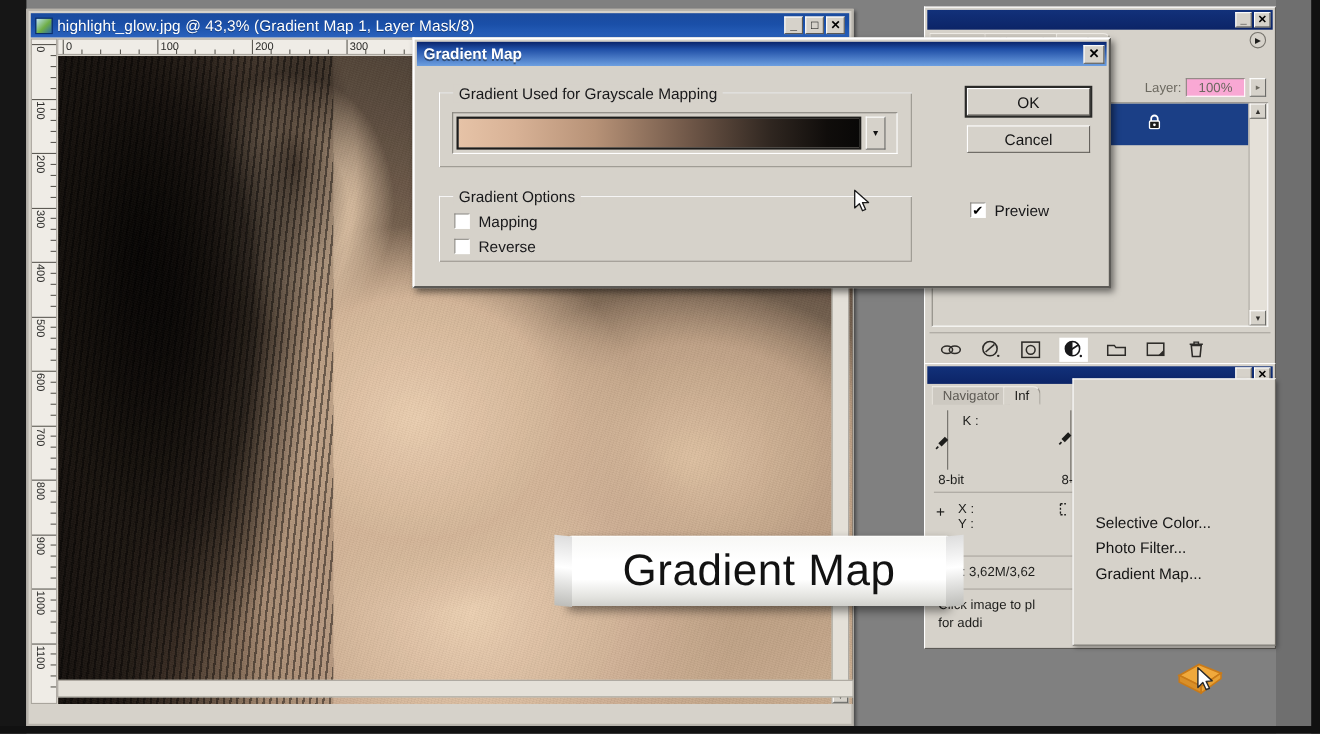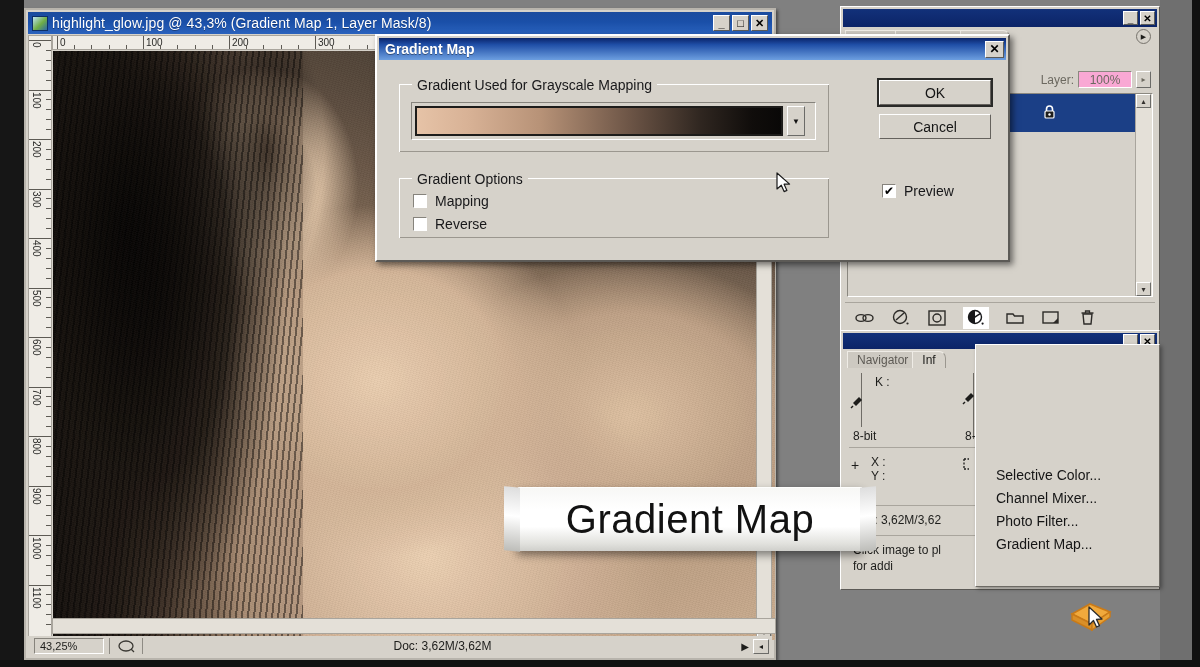--- a/index.html
+++ b/index.html
@@ -510,34 +510,20 @@
       <div id="photo-grain"></div>
     </div>
 
     <div id="doc-vscroll">
       <div class="scroll-arrow" style="left:0;top:0;">▴</div>
       <div class="scroll-arrow" style="left:0;bottom:0;">▾</div>
     </div>
 
     <div id="doc-hscroll"></div>
 
-    <div id="doc-statusbar">
-      <div id="zoom-field">43,25%</div>
-      <div id="status-sep"></div>
-      <div id="status-thumbicon">
-        <svg width="17" height="13" viewBox="0 0 17 13" aria-hidden="true">
-          <ellipse cx="8" cy="6" rx="7" ry="5" fill="none" stroke="#3a3833" stroke-width="1.3"></ellipse>
-          <path d="M13 9 L16 12" stroke="#3a3833" stroke-width="1.3" fill="none"></path>
-        </svg>
-      </div>
-      <div id="status-sep" style="width:1px;height:16px;background:#8e8b84;"></div>
-      <div id="status-doc">Doc: 3,62M/3,62M</div>
-      <div id="status-arrow">▶</div>
-      <div class="bevel-out" style="width:16px;height:15px;background:#d6d2ca;display:flex;align-items:center;justify-content:center;font-size:8px;margin-right:3px;">◂</div>
-    </div>
   </div>
 
   <div id="layers-palette">
     <div id="layers-titlebar">
       <div class="tiny-winbtn">_</div>
       <div class="tiny-winbtn">✕</div>
     </div>
 
     <div id="layers-tabs">
       <div class="pal-tab">Layers</div>
@@ -685,21 +671,20 @@
       <div id="info-doc" style="top:144px;">Doc: 3,62M/3,62</div>
       <div class="info-divider" style="top:166px;"></div>
       <div id="info-hint" style="top:174px;">Click image to pl</div>
       <div id="info-hint" style="left:8px;top:190px;position:absolute;font-size:12px;color:#1d1d1b;">for addi</div>
     </div>
   </div>
 
   <div id="adj-menu">
     <div style="height:112px;"></div>
     <div class="menu-item">Selective Color...</div>
-    <div class="menu-item">Channel Mixer...</div>
     <div class="menu-item">Photo Filter...</div>
     <div class="menu-item">Gradient Map...</div>
   </div>
 
   <div id="gm-dialog">
     <div id="gm-titlebar">
       <div id="gm-title">Gradient Map</div>
       <div id="gm-close">✕</div>
     </div>
 

